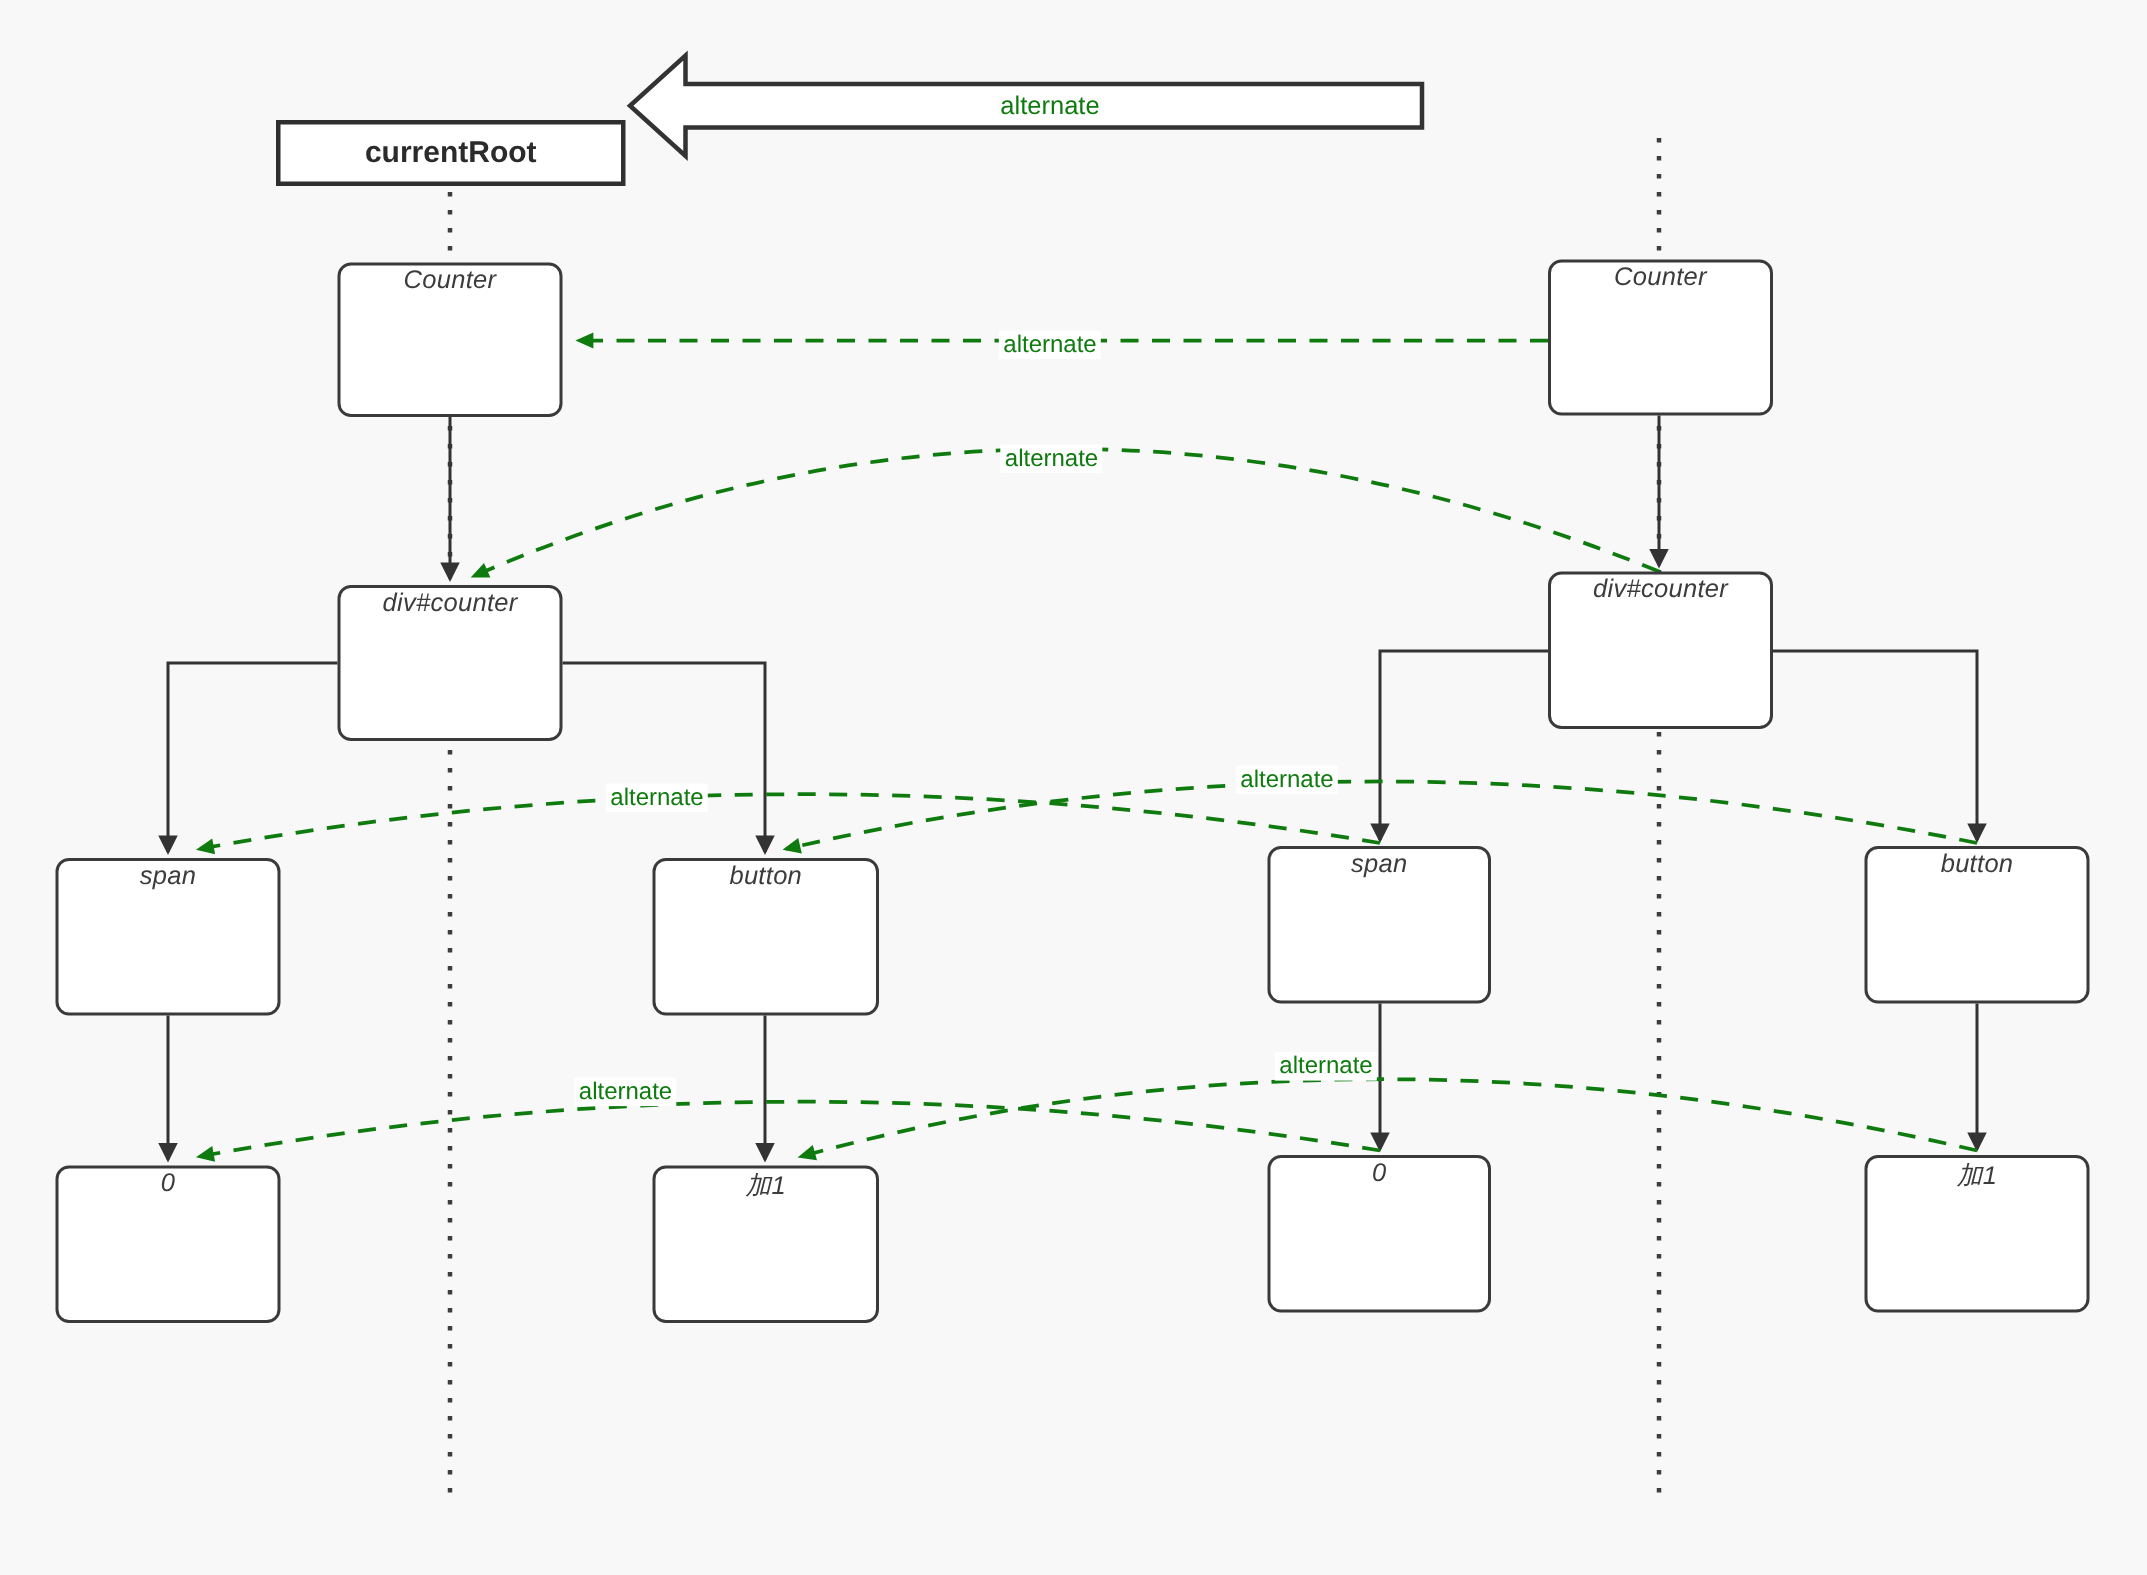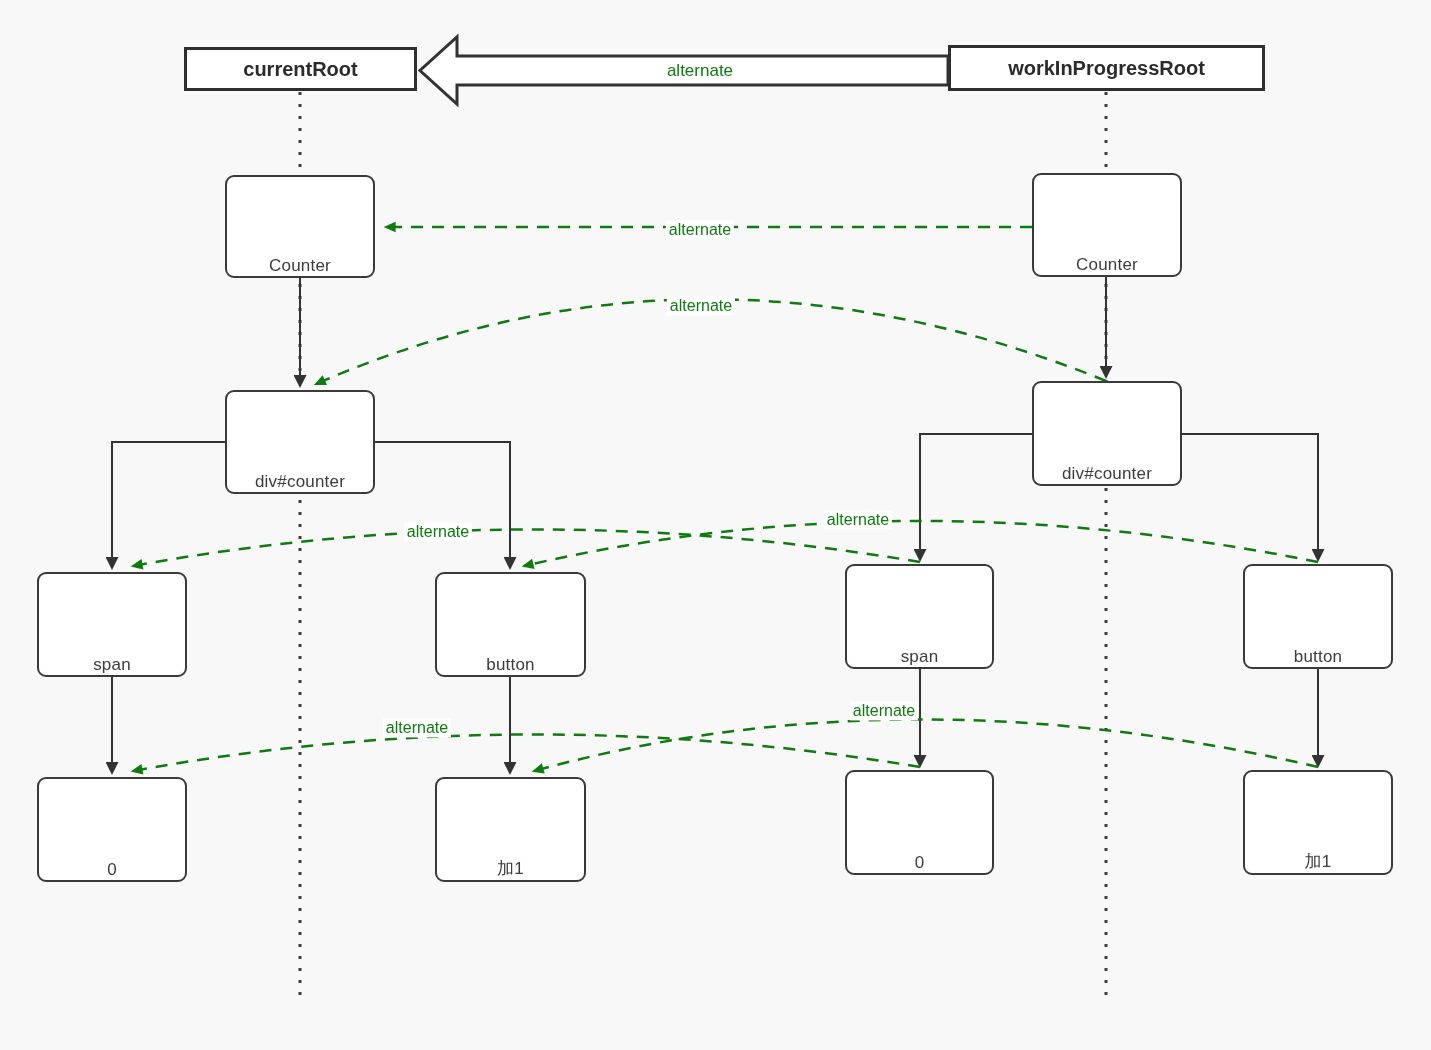--- a/index.html
+++ b/index.html
@@ -17,30 +17,31 @@
     width:1431px;height:1050px;
     background:var(--bg);
     overflow:hidden;
   }
   .canvas svg{position:absolute;left:0;top:0;}
   .node{
     position:absolute;
     background:var(--fill);
     border:2px solid var(--border);
     border-radius:9px;
-    display:flex;align-items:flex-end;justify-content:center;
+    display:flex;align-items:flex-start;justify-content:center;
     font-size:17px;color:#3c3c3c;
     letter-spacing:.2px;
+    font-style:italic;
   }
   .root-node{
     position:absolute;
     background:var(--fill);
     border:3px solid #2f2f2f;
     display:flex;align-items:center;justify-content:center;
-    font-size:20px;font-weight:bold;color:#2b2b2b;
+    font-size:20px;font-weight:bold;color:#2b2b2b;margin-top:33px;
   }
   .alt-label{
     position:absolute;
     transform:translate(-50%,-50%);
     background:#ffffff;
     padding:0 3px;
     font-size:16px;font-weight:normal;color:var(--green);
     white-space:nowrap;
     line-height:1.2;
   }
@@ -87,23 +88,20 @@
     <path class="edge-green" d="M 1106 381 Q 700 216 316 384" marker-end="url(#arrow-green)"></path>
     <path class="edge-green" d="M 920 562 Q 520 495 133 566" marker-end="url(#arrow-green)"></path>
     <path class="edge-green" d="M 1318 562 Q 900 478 524 566" marker-end="url(#arrow-green)"></path>
     <path class="edge-green" d="M 920 767 Q 520 700 133 771" marker-end="url(#arrow-green)"></path>
     <path class="edge-green" d="M 1318 767 Q 900 670 534 771" marker-end="url(#arrow-green)"></path>
   </svg>
 
   <div class="root-node" style="left:184px;top:47px;width:233px;height:44px;">
     <span>currentRoot</span>
   </div>
-  <div class="root-node" style="left:948px;top:45px;width:317px;height:46px;">
-    <span>workInProgressRoot</span>
-  </div>
 
   <div class="node" style="left:225px;top:175px;width:150px;height:103px;">
     <span>Counter</span>
   </div>
   <div class="node" style="left:225px;top:390px;width:150px;height:104px;">
     <span>div#counter</span>
   </div>
   <div class="node" style="left:37px;top:572px;width:150px;height:105px;">
     <span>span</span>
   </div>

